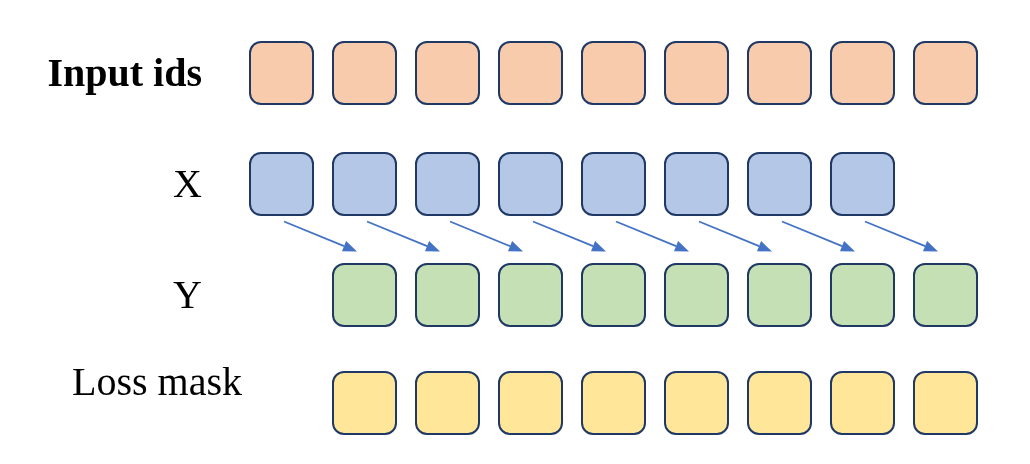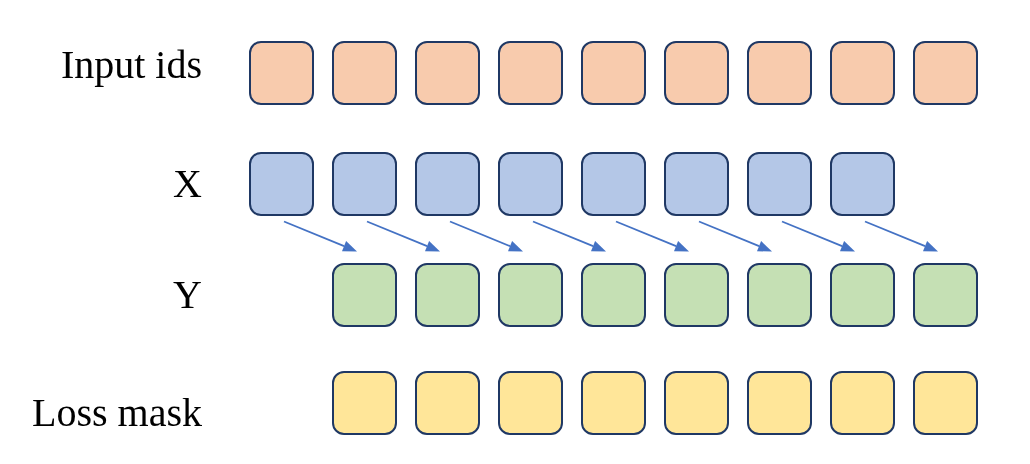--- a/index.html
+++ b/index.html
@@ -41,27 +41,27 @@
     width: 1030px;
     height: 464px;
     pointer-events: none;
   }
 </style>
 </head>
 <body>
 
 <div id="canvas">
 
-  <div class="row-label" style="top:39px;">Input ids</div>
+  <div class="row-label" style="top:47px;font-weight:bold;">Input ids</div>
 
   <div class="row-label" style="top:158px;">X</div>
 
   <div class="row-label" style="top:269px;">Y</div>
 
-  <div class="row-label" style="top:387px;">Loss mask</div>
+  <div class="row-label" style="top:356px;padding-left:40px;">Loss mask</div>
 
   <div>
       <div class="token-square" style="left: 249px; top: 41px; background: rgb(248, 203, 173);"></div>
       <div class="token-square" style="left: 332px; top: 41px; background: rgb(248, 203, 173);"></div>
       <div class="token-square" style="left: 415px; top: 41px; background: rgb(248, 203, 173);"></div>
       <div class="token-square" style="left: 498px; top: 41px; background: rgb(248, 203, 173);"></div>
       <div class="token-square" style="left: 581px; top: 41px; background: rgb(248, 203, 173);"></div>
       <div class="token-square" style="left: 664px; top: 41px; background: rgb(248, 203, 173);"></div>
       <div class="token-square" style="left: 747px; top: 41px; background: rgb(248, 203, 173);"></div>
       <div class="token-square" style="left: 830px; top: 41px; background: rgb(248, 203, 173);"></div>

